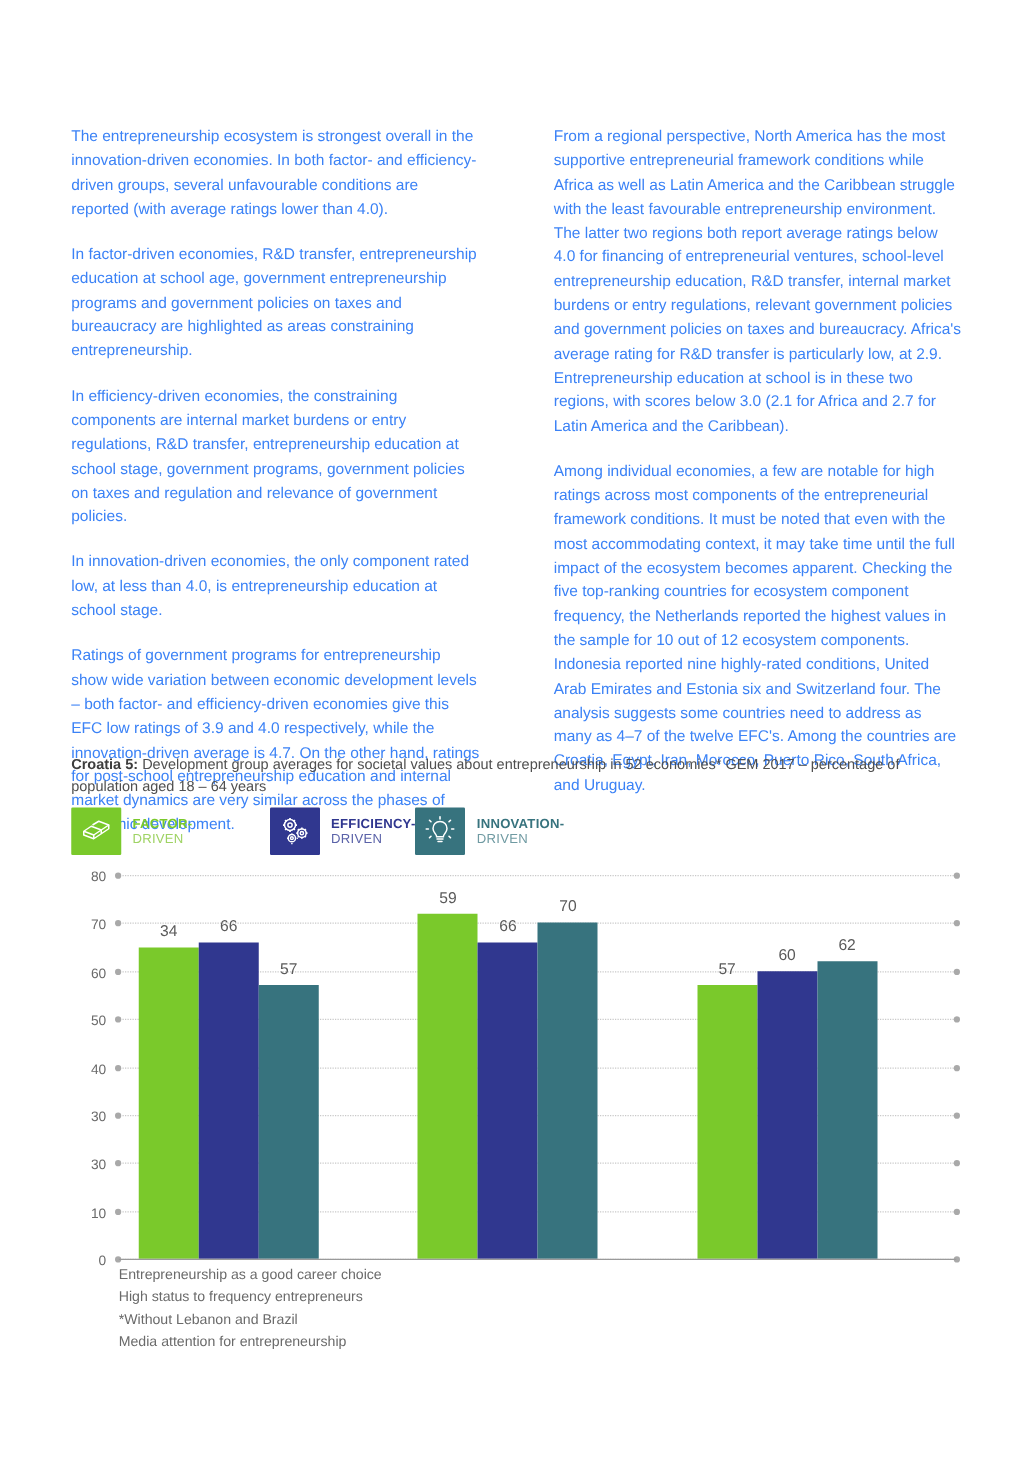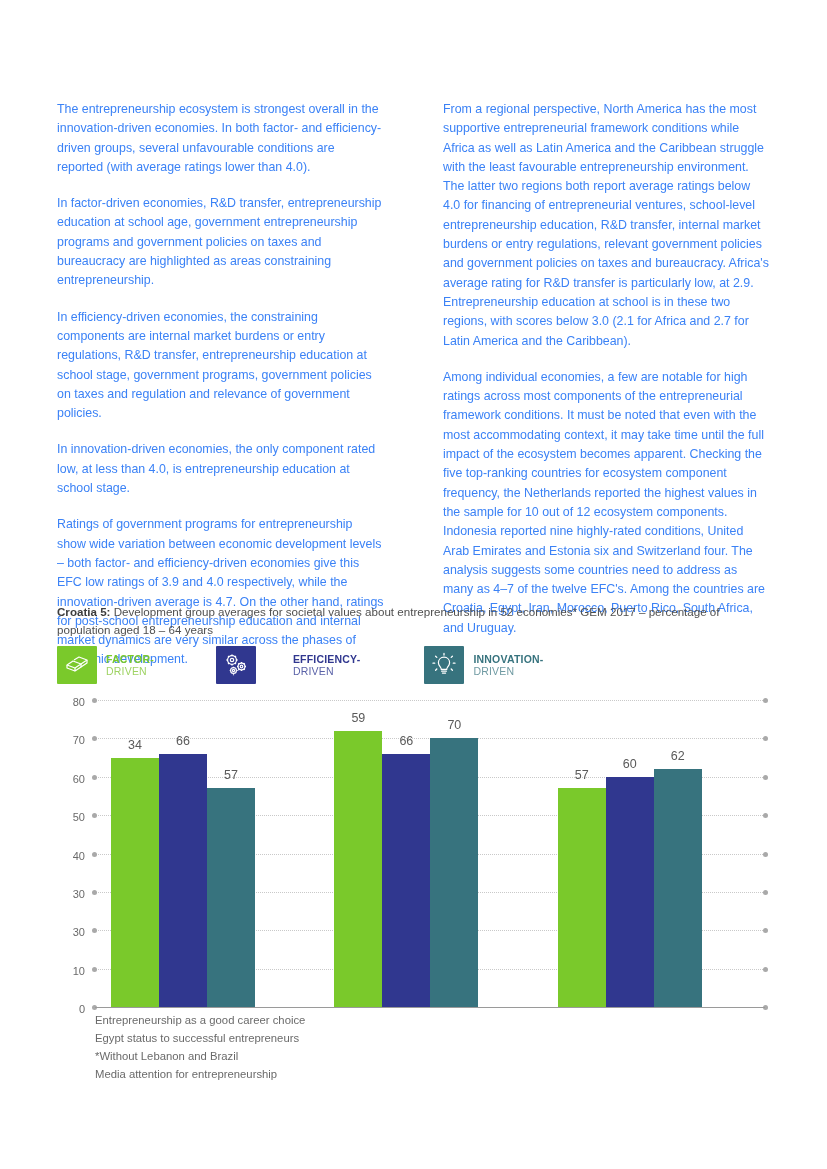--- a/index.html
+++ b/index.html
@@ -35,21 +35,21 @@
   }
   .figure-caption .fig-label{font-weight:bold;color:#3d3d3d;}
 
   
   .legend{
     position:absolute;left:57px;top:646px;
     display:flex;align-items:flex-start;
   }
   .legend-item{display:flex;align-items:center;}
   .legend-item.factor{margin-right:62px;}
-  .legend-item.efficiency{margin-right:64px;gap:28px;}
+  .legend-item.efficiency{}
   .legend-icon{
     width:40px;height:38px;border-radius:1px;
     display:flex;align-items:center;justify-content:center;
     flex:0 0 auto;
   }
   .legend-icon svg{display:block;}
   .legend-text{margin-left:9px;line-height:12.5px;}
   .legend-text .l1{font-size:10.5px;font-weight:bold;letter-spacing:.2px;display:block;}
   .legend-text .l2{font-size:10.5px;display:block;letter-spacing:.2px;}
   .factor .l1{color:#7ac92b;}
@@ -311,19 +311,19 @@
         <div class="ytick" style="bottom: 96.75px;">30</div>
         <div class="ytick" style="bottom: 135.125px;">30</div>
         <div class="ytick" style="bottom: 173.5px;">40</div>
         <div class="ytick" style="bottom: 211.875px;">50</div>
         <div class="ytick" style="bottom: 250.25px;">60</div>
         <div class="ytick" style="bottom: 288.625px;">70</div>
         <div class="ytick" style="bottom: 327px;">80</div>
       </div>
     <div class="xlabels" id="xlabels">
         <div class="xlabel"><span>Entrepreneurship as a good career choice</span></div>
-        <div class="xlabel"><span>Egypt status to successful entrepreneurs</span><span class="note">*Without Lebanon and Brazil</span></div>
+        <div class="xlabel"><span>High status to frequency entrepreneurs</span><span class="note">*Without Lebanon and Brazil</span></div>
         <div class="xlabel"><span>Media attention for entrepreneurship</span></div>
       </div>
   </div>
 
 
 </div>
 
 </body></html>

